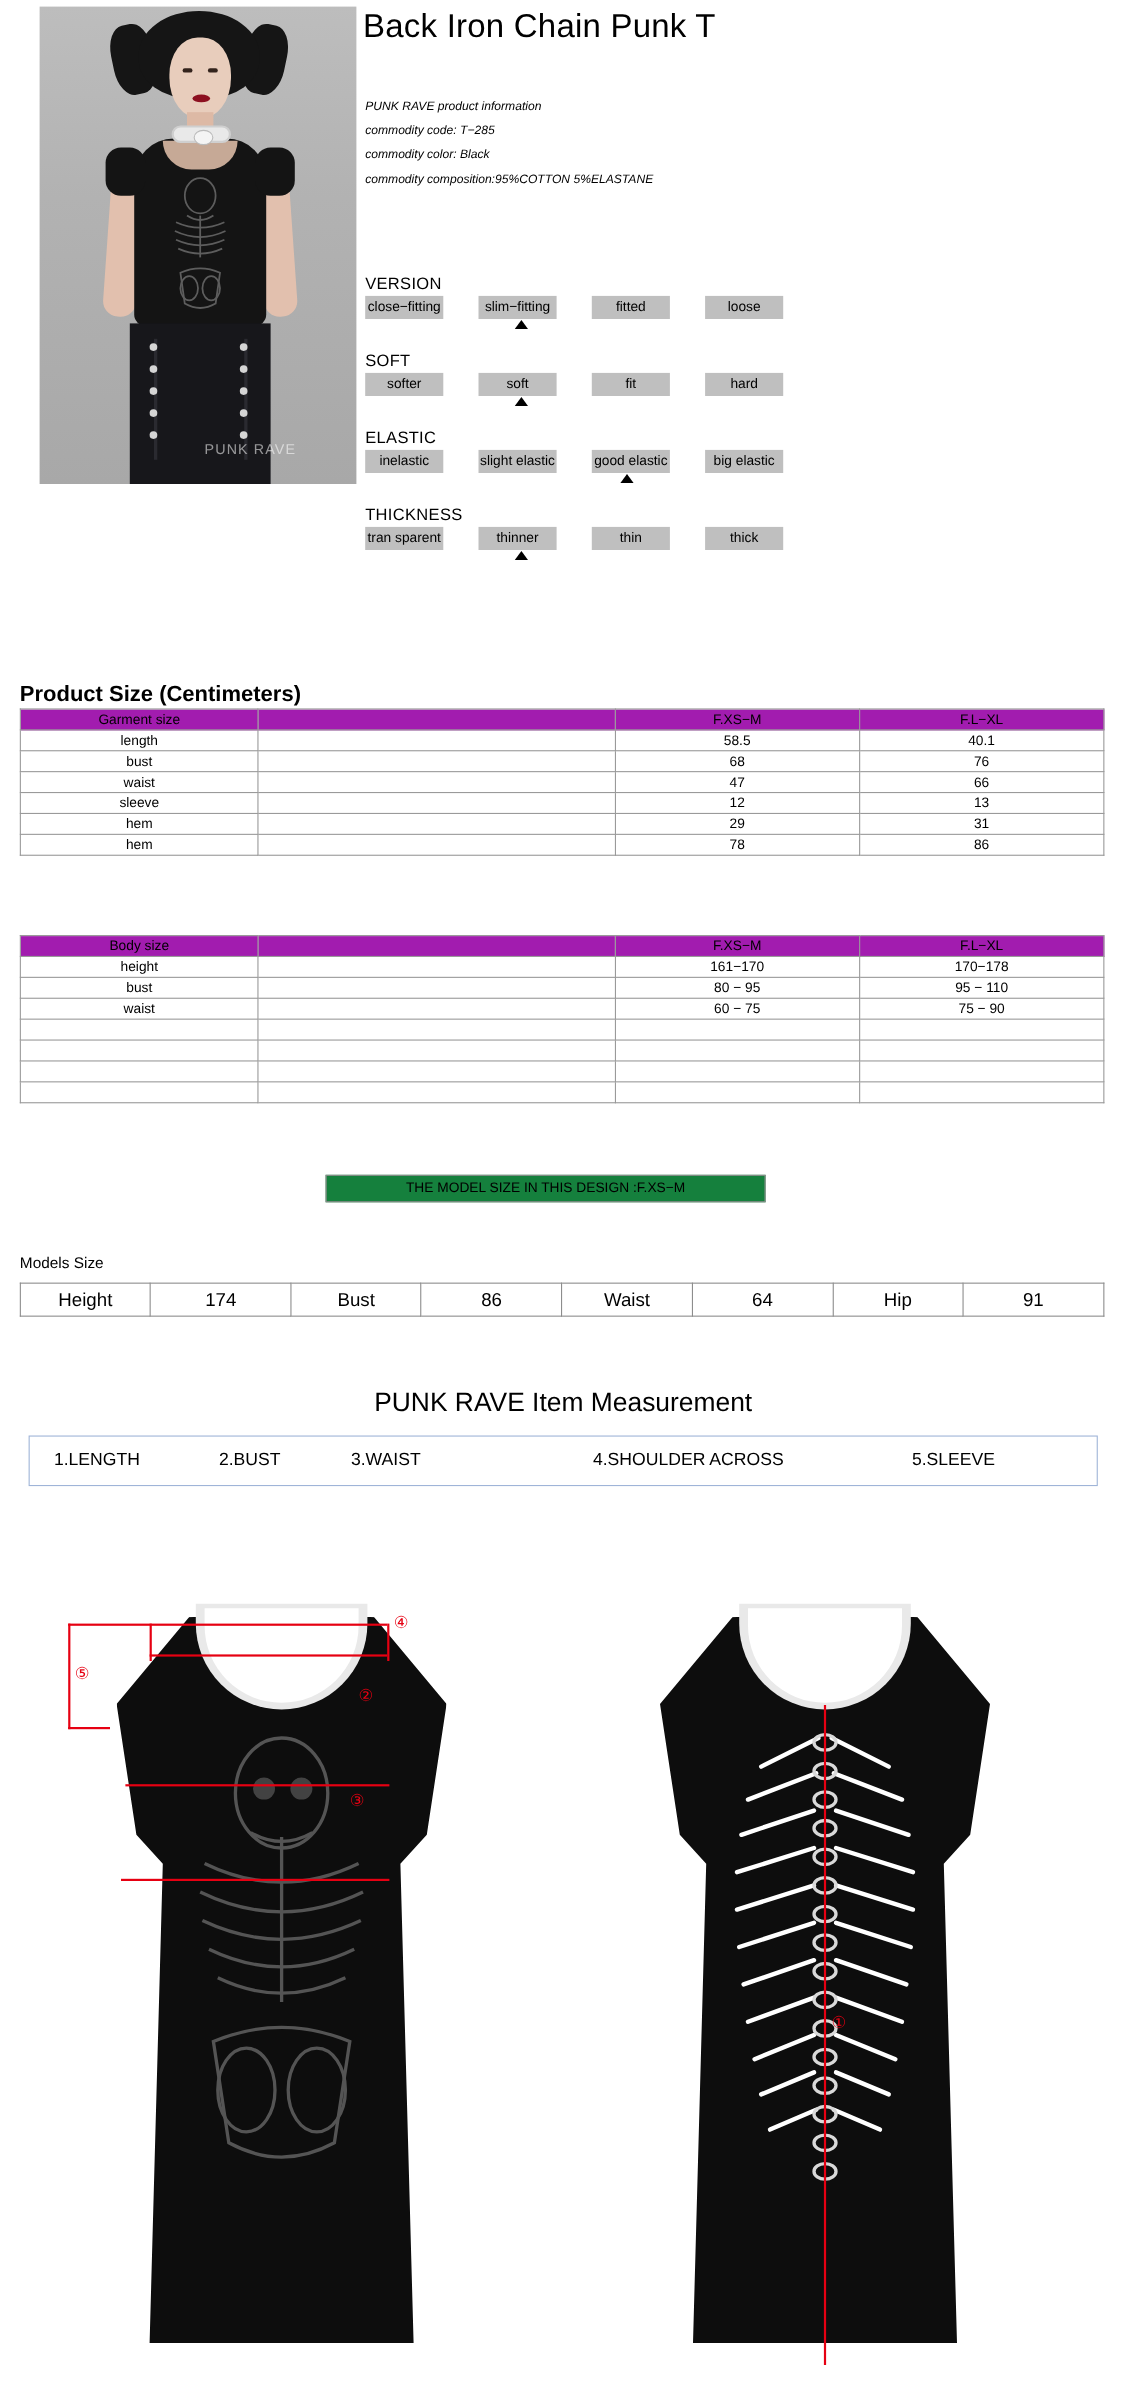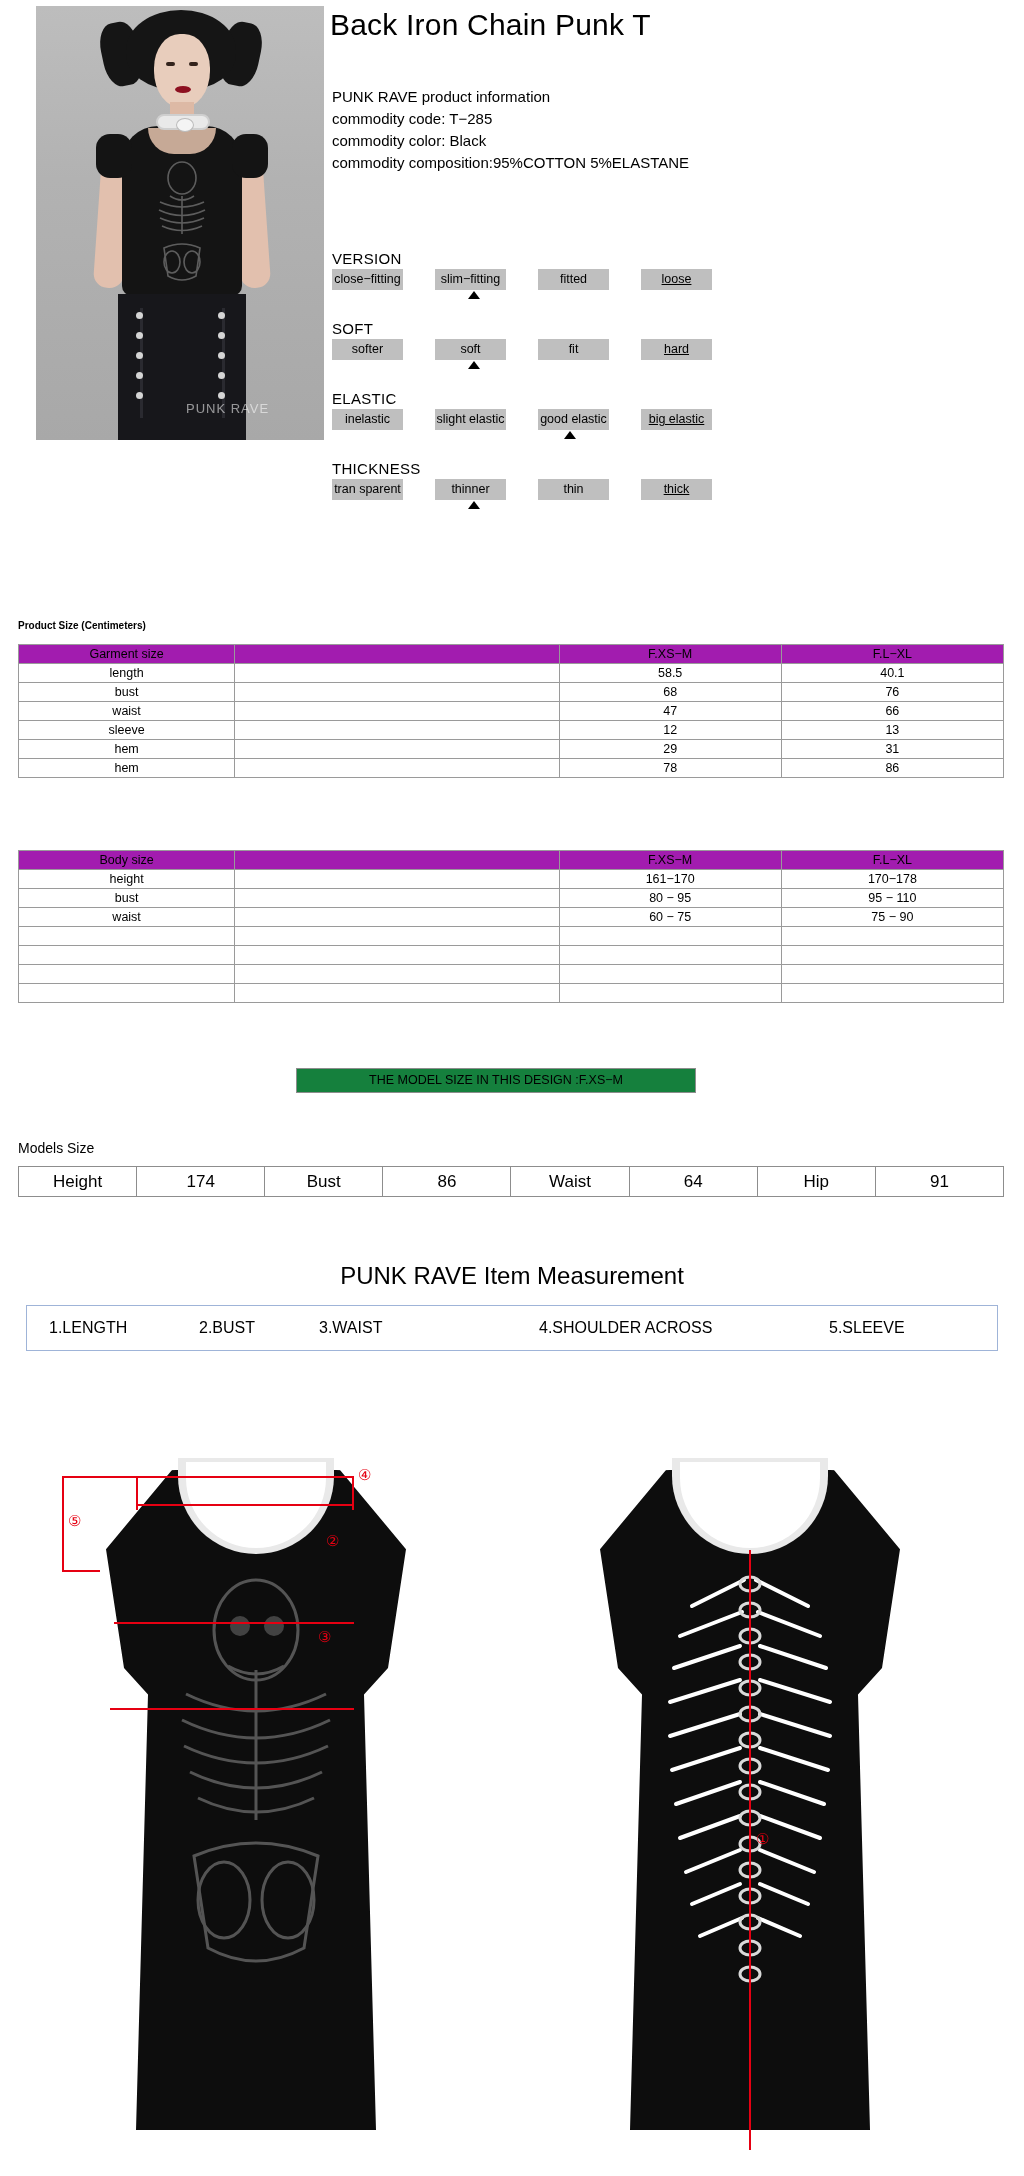--- a/index.html
+++ b/index.html
@@ -67,55 +67,56 @@
 
   .title {
     position: absolute;
     left: 330px; top: 8px;
     font-size: 30px;
     letter-spacing: .2px;
   }
   .info {
     position: absolute;
     left: 332px; top: 86px;
-    font-size: 15px;
+    font-size: 11px;
     line-height: 22px;
+    font-style: italic;
   }
 
   
   .rating-group { position: absolute; left: 332px; width: 380px; }
   .rating-title { font-size: 15px; letter-spacing:.3px; margin-bottom: 2px; }
   .rating-bar { display: flex; width: 380px; gap: 30px; }
   .rating-cell {
     flex: 1;
     background: #bfbfbf;
     color: #000;
     font-size: 12.5px;
     text-align: center;
     padding: 3px 0 4px;
     margin-right: 2px;
     white-space: nowrap;
   }
-  .rating-cell:last-child { margin-right: 0; text-decoration: underline; }
+  .rating-cell:last-child { margin-right: 0; }
   .rating-marker {
     position: relative; height: 10px; width: 380px;
   }
   .rating-marker .tri {
     position: absolute;
     width: 0; height: 0;
     border-left: 6px solid transparent;
     border-right: 6px solid transparent;
     border-bottom: 8px solid #000;
     top: 1px;
   }
 
   
   .section-h {
     position: absolute;
-    font-size: 10px;
+    font-size: 20px;
     font-weight: bold;
   }
   table.size {
     border-collapse: collapse;
     width: 986px;
     font-size: 12.5px;
   }
   table.size th, table.size td {
     border: 1px solid #9a9a9a;
     height: 19px;

